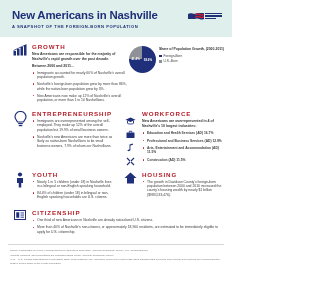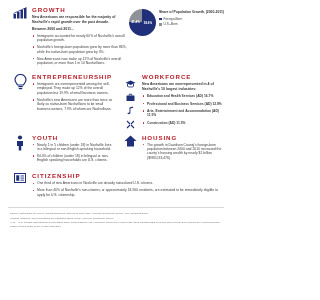--- a/index.html
+++ b/index.html
@@ -128,20 +128,38 @@
   }
   .foot p.tight{margin-bottom:0.8px;}
 
   svg{display:block;}
 </style>
 </head>
 <body>
 
 <div class="page">
 
+  <div class="header">
+    <div class="header-text">
+      <div class="title">New Americans in Nashville</div>
+      <div class="subtitle">A SNAPSHOT OF THE FOREIGN-BORN POPULATION</div>
+    </div>
+    <div class="logo">
+      <svg class="logo-flag" viewBox="0 0 32 20">
+        <path d="M0 6 C6 1, 12 9, 18 4 L32 4 L32 16 C26 20, 20 12, 14 16 L0 16 Z" fill="#1f2f7a"></path>
+        <path d="M14 6 C20 2, 26 9, 32 5 L32 8 C26 12, 20 5, 14 9 Z" fill="#c8202e"></path>
+        <path d="M14 11 C20 7, 26 14, 32 10 L32 13 C26 17, 20 10, 14 14 Z" fill="#c8202e"></path>
+      </svg>
+      <div class="logo-lines">
+        <i></i>
+          <i></i>
+          <i></i>
+      </div>
+    </div>
+  </div>
 
   <div class="content">
 
     <div class="growth-wrap sec">
       <div class="icon-col">
         <svg width="15" height="12" viewBox="0 0 30 24">
           <path d="M1 23 L1 14 L6 14 L6 23 Z M8 23 L8 10 L13 10 L13 23 Z M15 23 L15 6 L20 6 L20 23 Z M22 23 L22 2 L27 2 L27 23 Z" fill="#1f2f7a"></path>
           <path d="M1 13 L27 1" stroke="#1f2f7a" stroke-width="1.6" fill="none"></path>
         </svg>
       </div>

